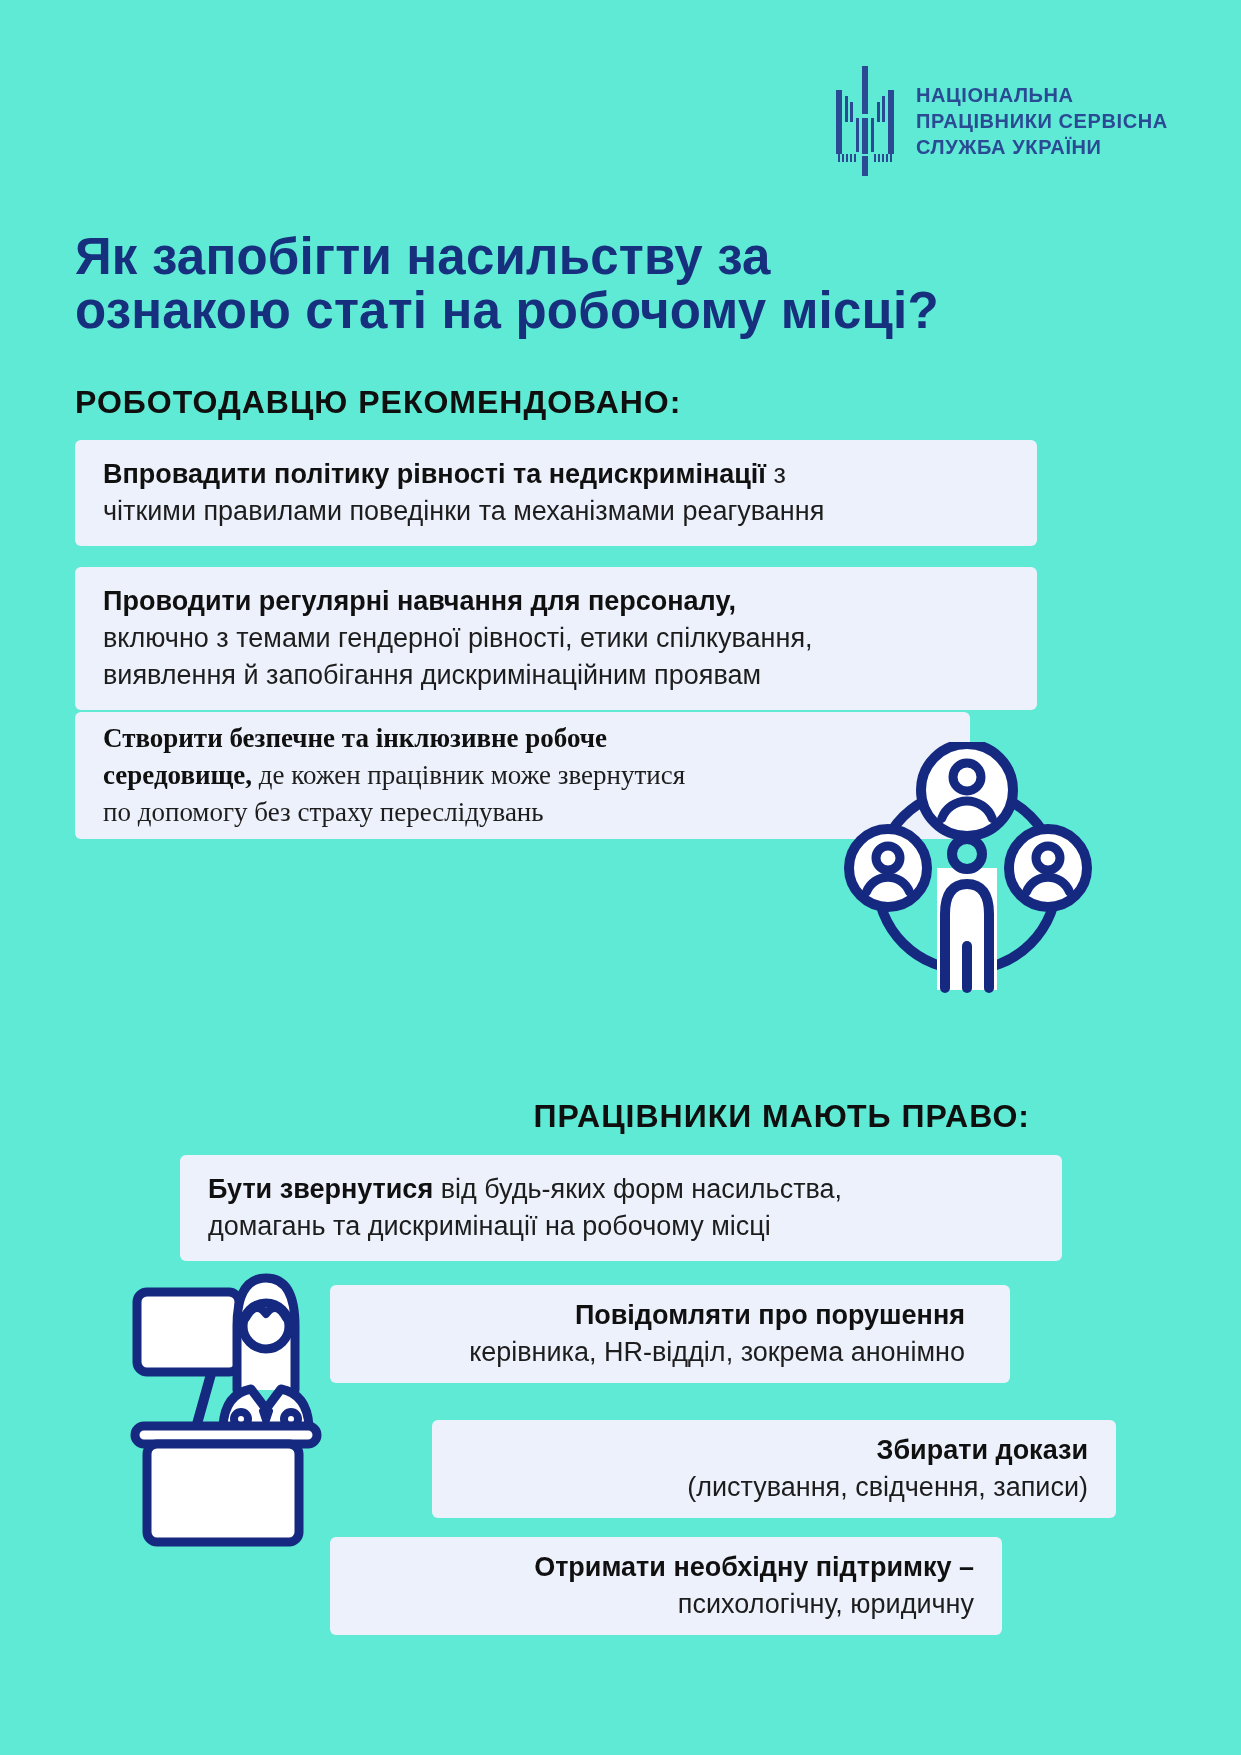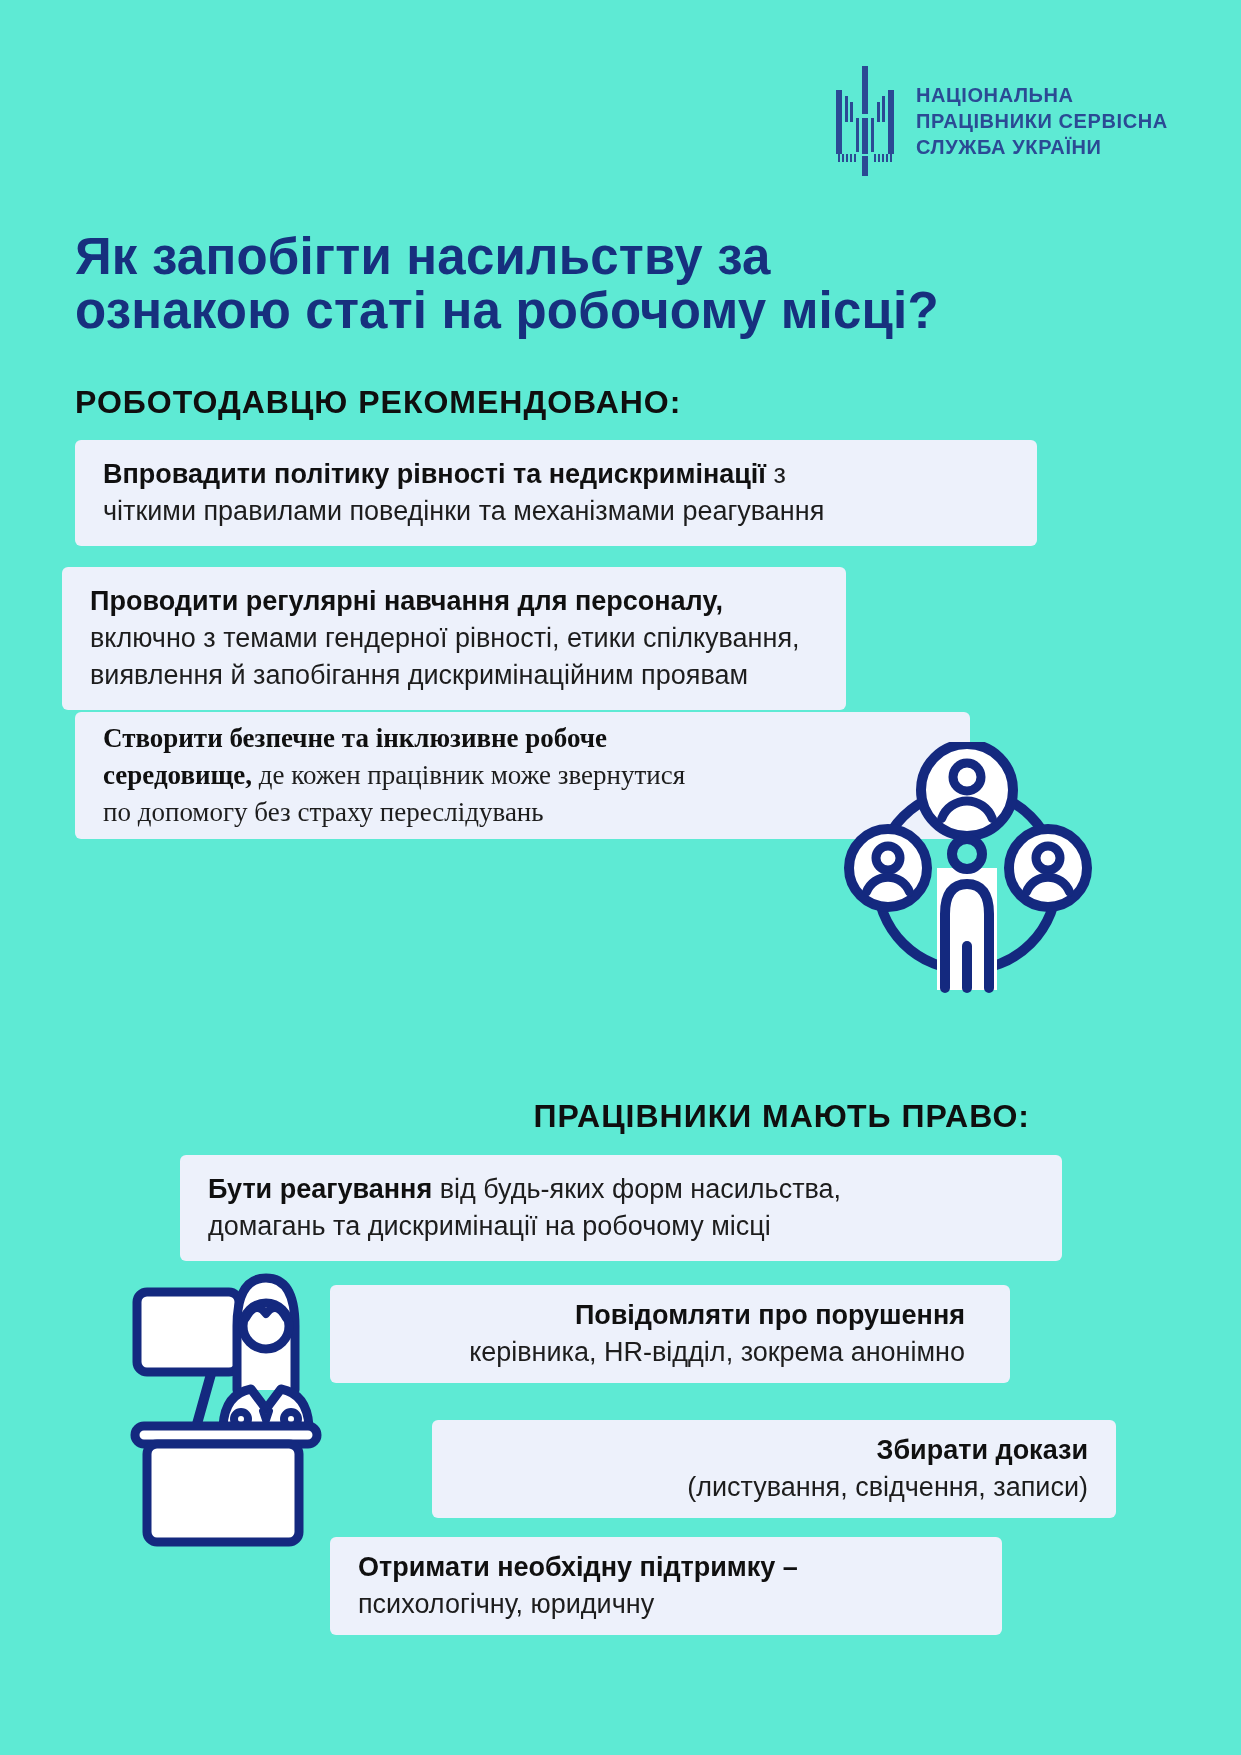--- a/index.html
+++ b/index.html
@@ -24,26 +24,26 @@
   .sec-head.employer{left:75px;top:384px;}
   .sec-head.workers{left:180px;top:1098px;width:850px;text-align:right;}
   
   .card{
     position:absolute;background:#edf1fb;border-radius:6px;
     color:#1d1d1d;font-size:27px;line-height:37px;
   }
   .card p{margin:0;white-space:pre-line;}
   .card b{font-weight:700;color:#101010;}
   .card.e1{left:75px;top:440px;width:962px;padding:16px 28px;box-sizing:border-box;}
-  .card.e2{left:62px;top:567px;width:784px;padding:16px 28px;box-sizing:border-box;}
+  .card.e2{left:75px;top:567px;width:962px;padding:16px 28px;box-sizing:border-box;}
   .card.e3{left:75px;top:712px;width:895px;padding:8px 28px;box-sizing:border-box;font-family:Liberation Serif, serif;}
   .card.w1{left:180px;top:1155px;width:882px;padding:16px 28px;box-sizing:border-box;}
   .card.w2{left:330px;top:1285px;width:680px;padding:12px 45px;box-sizing:border-box;text-align:right;}
   .card.w3{left:432px;top:1420px;width:684px;padding:12px 28px;box-sizing:border-box;text-align:right;}
-  .card.w4{left:330px;top:1537px;width:672px;padding:12px 28px;box-sizing:border-box;}
+  .card.w4{left:330px;top:1537px;width:672px;padding:12px 28px;box-sizing:border-box;text-align:right;}
   
   .team-icon{position:absolute;left:841px;top:742px;}
   .desk-icon{position:absolute;left:125px;top:1262px;}
 </style>
 </head>
 <body>
 
 <div class="page">
 
   <div class="logo">
@@ -122,21 +122,21 @@
 
       <circle cx="126" cy="112" r="15" stroke-width="10"></circle>
       <path d="M104 246 V172 Q104 142 126 142 Q148 142 148 172 V246" stroke-width="10"></path>
       <path d="M126 204 V246" stroke-width="10"></path>
     </svg>
   </span>
 
   <div class="sec-head workers">ПРАЦІВНИКИ МАЮТЬ ПРАВО:</div>
 
   <div class="card w1">
-    <p><b>Бути реагування</b><span> від будь-яких форм насильства,
+    <p><b>Бути звернутися</b><span> від будь-яких форм насильства,
 домагань та дискримінації на робочому місці</span></p>
   </div>
 
   <div class="card w2">
     <p><b>Повідомляти про порушення</b><span>
 керівника, HR-відділ, зокрема анонімно</span></p>
   </div>
 
   <div class="card w3">
     <p><b>Збирати докази</b><span>

